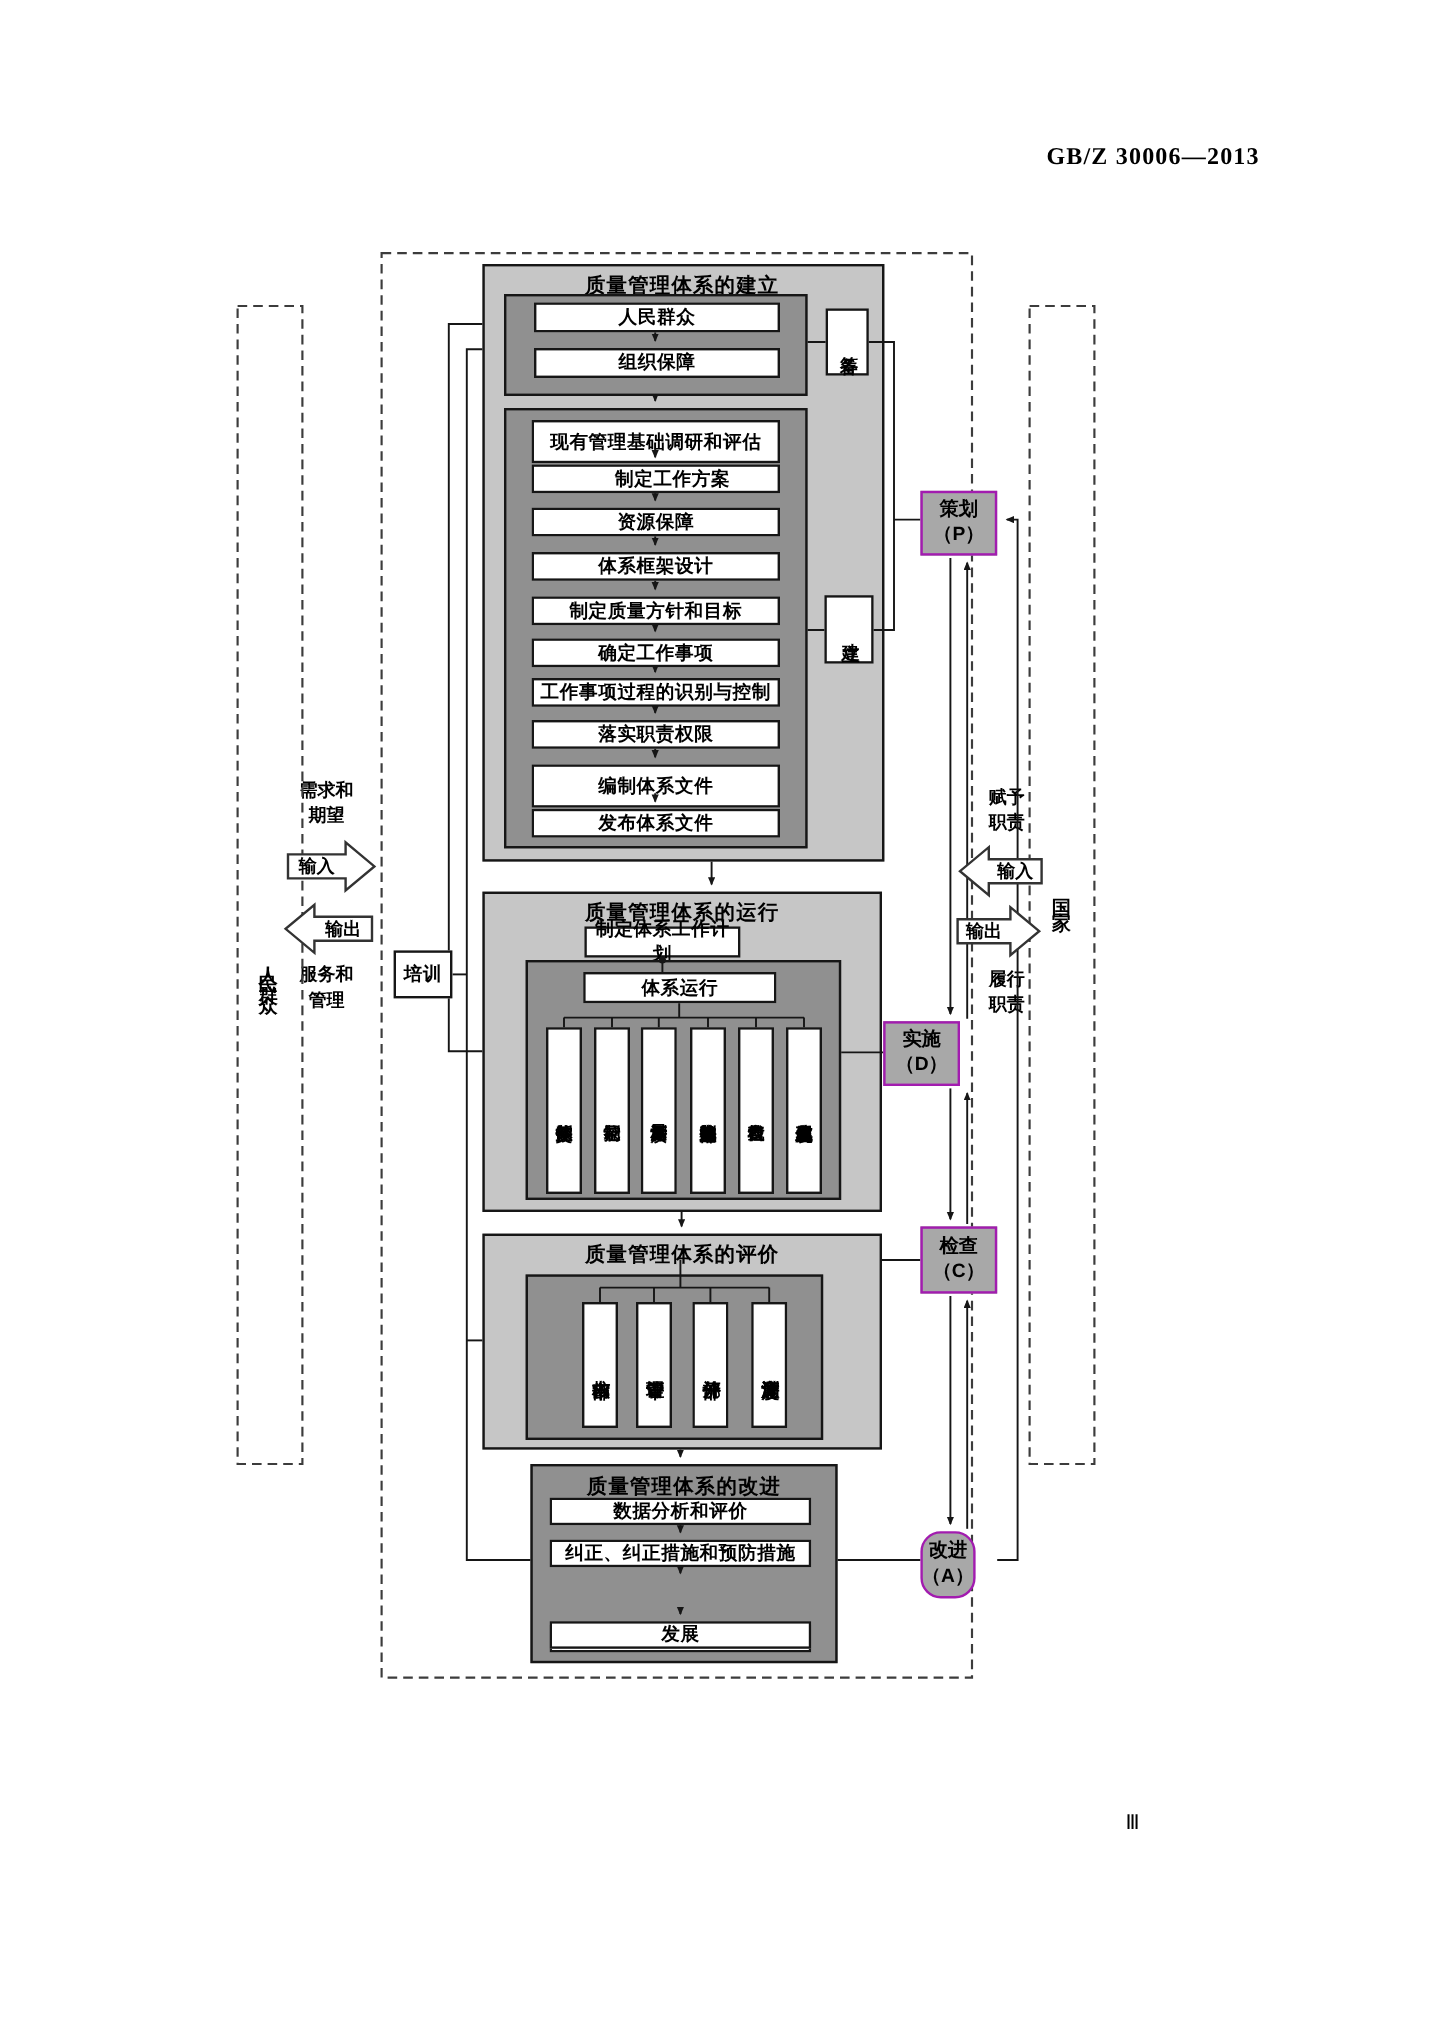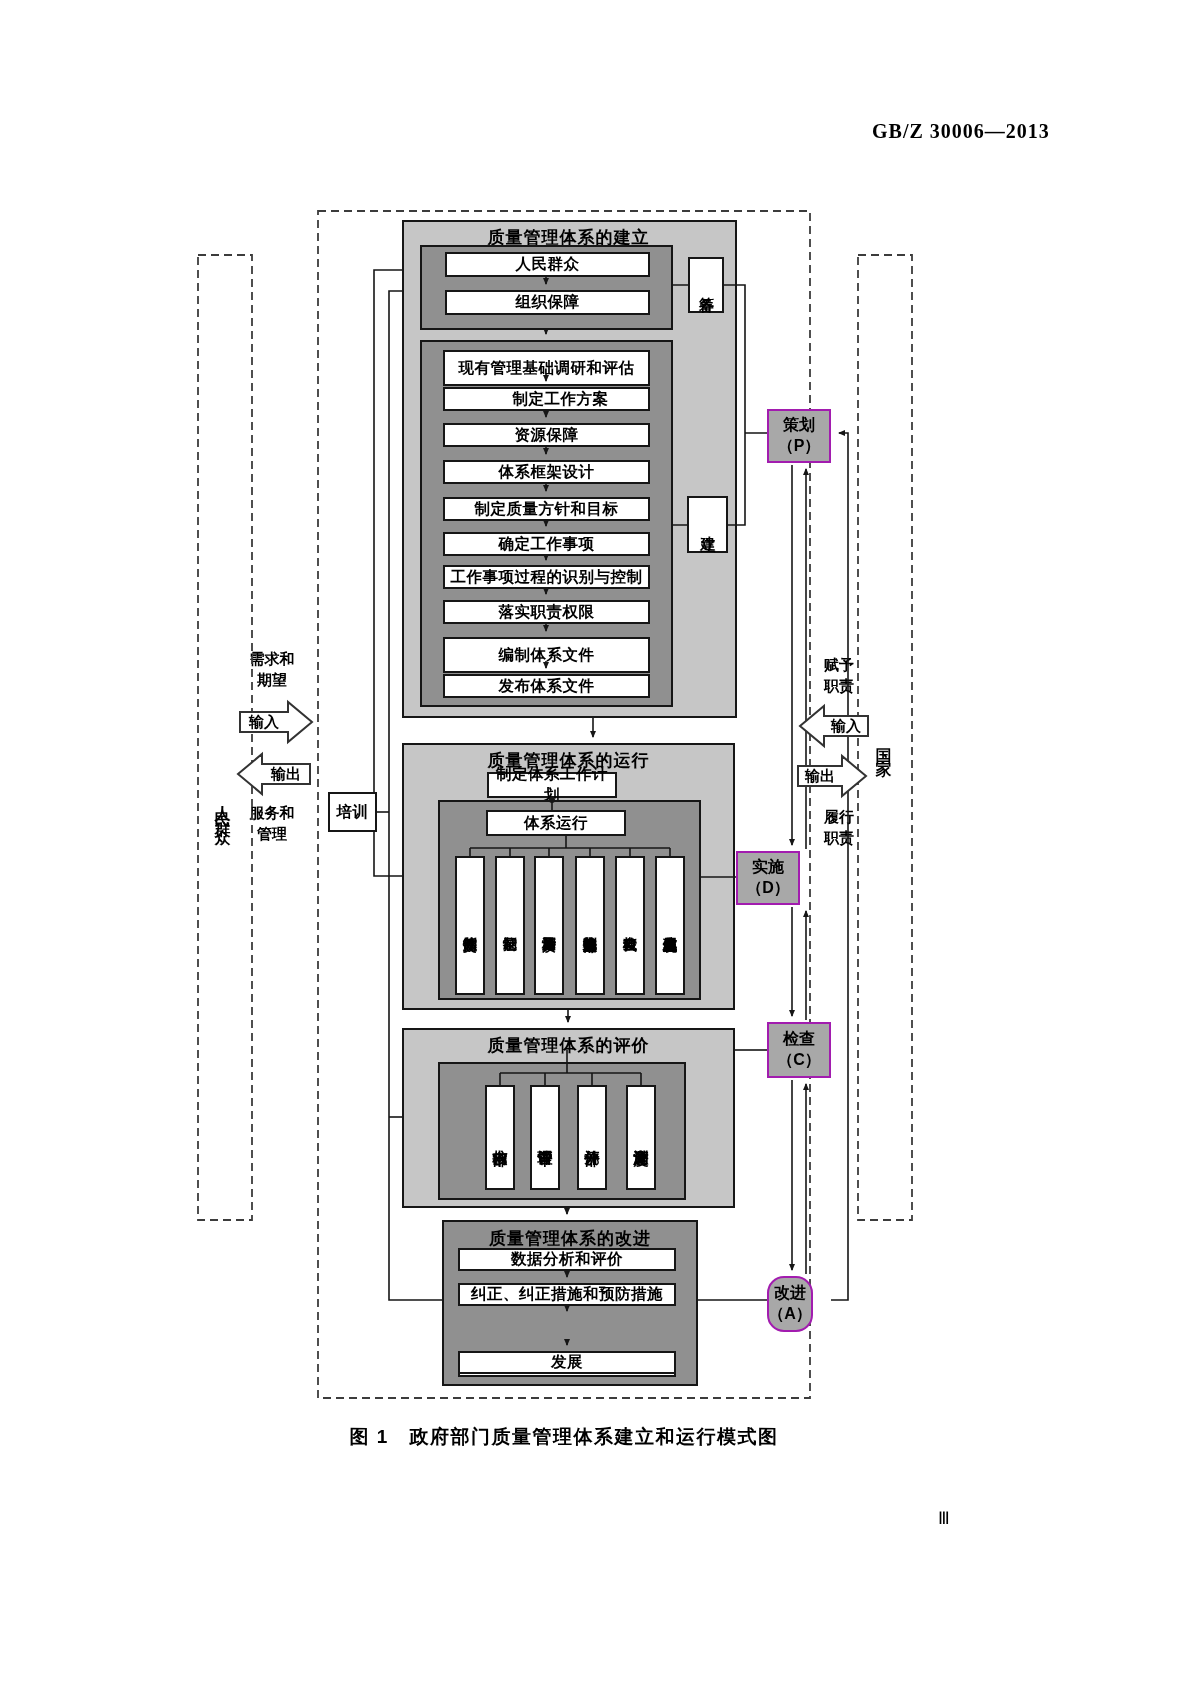--- a/index.html
+++ b/index.html
@@ -52,21 +52,21 @@
   <div class="abs wbox" style="left:443px;top:637px;width:207px;height:36px;">编制体系文件</div>
   <div class="abs wbox" style="left:443px;top:674px;width:207px;height:24px;">发布体系文件</div>
 
   <div class="abs wbox vtxt" style="left:688px;top:257px;width:36px;height:56px;font-size:15px;">筹备</div>
   <div class="abs wbox vtxt" style="left:687px;top:496px;width:41px;height:57px;font-size:15px;">建立</div>
 
   <div class="abs sec" style="left:402px;top:743px;width:333px;height:267px;"></div>
   <div class="abs title" style="left:402px;top:749px;width:333px;">质量管理体系的运行</div>
   <div class="abs wbox" style="left:487px;top:772px;width:130px;height:26px;">制定体系工作计划</div>
   <div class="abs dark" style="left:438px;top:800px;width:263px;height:200px;"></div>
-  <div class="abs wbox" style="left:486px;top:810px;width:140px;height:26px;text-align:center;">体系运行</div>
+  <div class="abs wbox" style="left:486px;top:810px;width:161px;height:26px;text-align:center;">体系运行</div>
   <div class="abs vbox" style="left:455px;top:856px;width:30px;height:139px;">体系文件控制</div>
   <div class="abs vbox" style="left:495px;top:856px;width:30px;height:139px;">记录控制</div>
   <div class="abs vbox" style="left:534px;top:856px;width:30px;height:139px;">质量目标测评</div>
   <div class="abs vbox" style="left:575px;top:856px;width:30px;height:139px;">建立内外部沟通机制</div>
   <div class="abs vbox" style="left:615px;top:856px;width:30px;height:139px;">自我检查</div>
   <div class="abs vbox" style="left:655px;top:856px;width:30px;height:139px;">建立信息化应用系统</div>
 
   <div class="abs sec" style="left:402px;top:1028px;width:333px;height:180px;"></div>
   <div class="abs title" style="left:402px;top:1034px;width:333px;">质量管理体系的评价</div>
   <div class="abs dark" style="left:438px;top:1062px;width:248px;height:138px;"></div>
@@ -175,16 +175,15 @@
   <div class="abs wbox" style="left:328px;top:792px;width:49px;height:40px;z-index:3;">培训</div>
 
   <div class="abs lbl vtxt" style="left:872px;top:706px;height:80px;font-size:16px;letter-spacing:10px;">国家</div>
   <div class="abs lbl" style="left:808px;top:654px;width:62px;">赋予
 职责</div>
   <div class="abs atxt" style="left:824px;top:717px;width:44px;">输入</div>
   <div class="abs atxt" style="left:798px;top:767px;width:44px;">输出</div>
   <div class="abs lbl" style="left:808px;top:806px;width:62px;">履行
 职责</div>
 
-  <div class="abs caption" style="left:312px;top:1424px;width:504px;">图 1　政府部门质量管理体系建立和运行模式图</div>
   <div class="abs pagenum" style="left:938px;top:1508px;width:40px;">Ⅲ</div>
 
 </div>
 
 </body></html>

